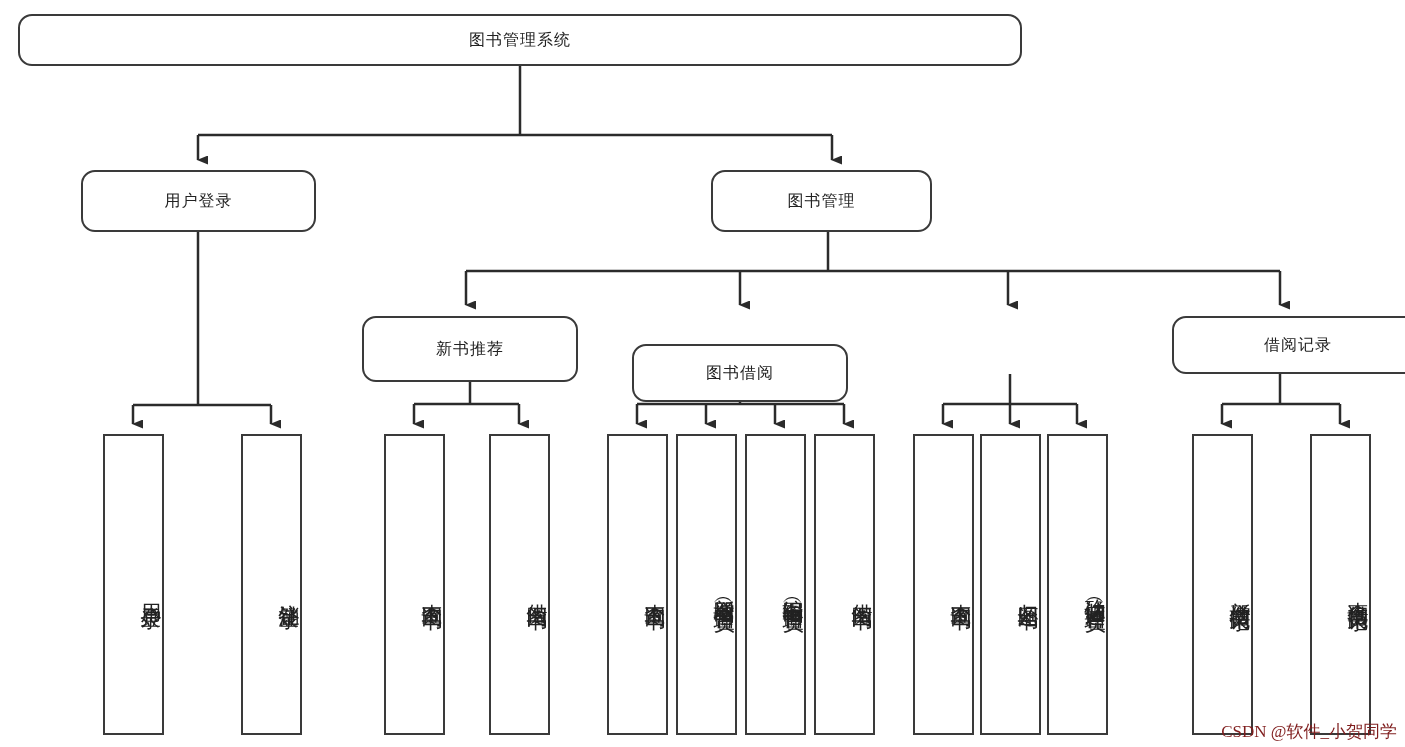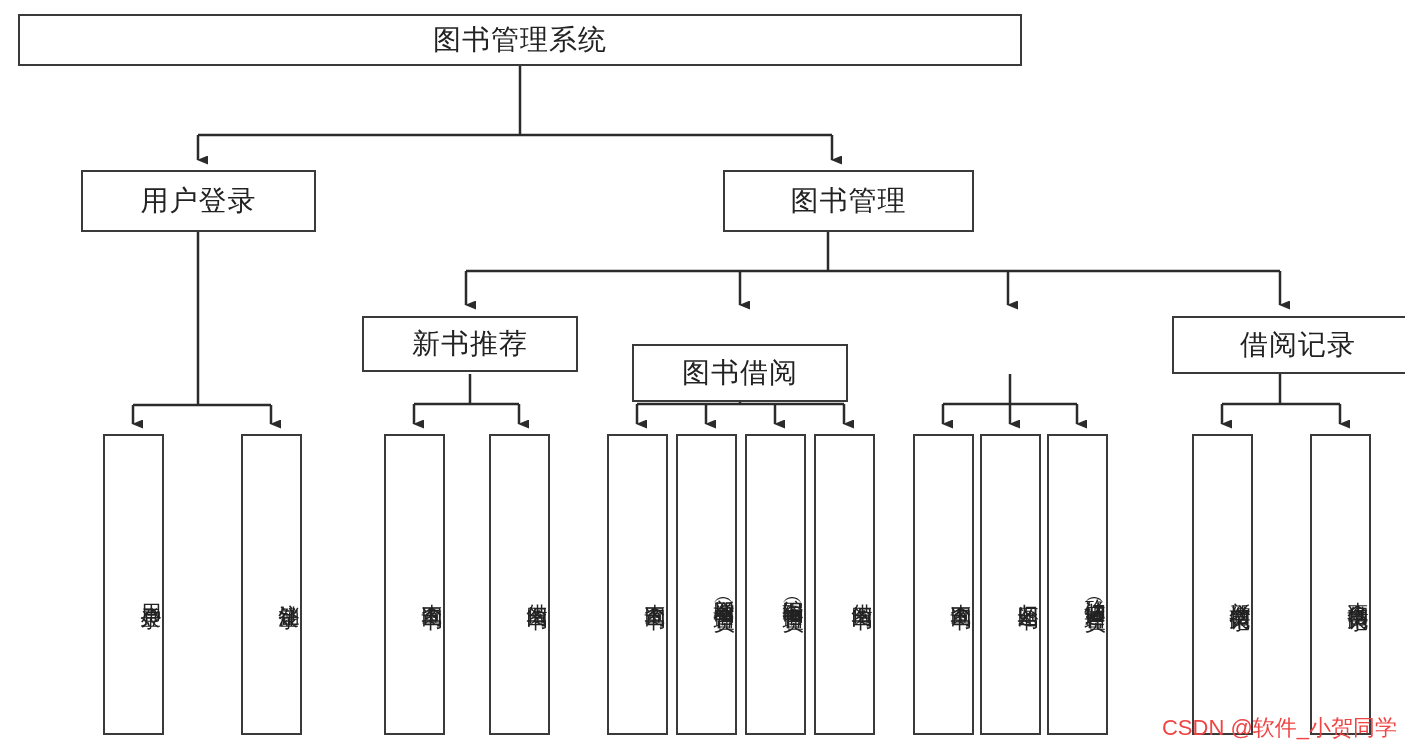--- a/index.html
+++ b/index.html
@@ -19,22 +19,23 @@
     position: absolute;
     box-sizing: border-box;
     border: 2px solid #3a3a3a;
     background: #ffffff;
     display: flex;
     align-items: center;
     justify-content: center;
     color: #222222;
   }
   .node.h {
-    font-size: 28px;
+    font-size: 16px;
     letter-spacing: 1px;
+    border-radius: 14px;
   }
   .node.v {
     writing-mode: vertical-rl;
     text-orientation: upright;
     font-size: 21px;
     letter-spacing: 2px;
     align-items: flex-start;
     justify-content: center;
     padding-top: 12px;
     line-height: 1.05;
@@ -49,23 +50,23 @@
     left: 0;
     top: 0;
     width: 1405px;
     height: 747px;
     pointer-events: none;
   }
   #watermark {
     position: absolute;
     right: 8px;
     bottom: 4px;
-    font-size: 22px;
-    color: #ef4444;
-    font-family: Liberation Sans, sans-serif;
+    font-size: 17px;
+    color: #7f1d1d;
+    font-family: Liberation Serif, serif;
     white-space: nowrap;
   }
 </style>
 </head>
 <body>
 
 <div id="canvas">
 
   <svg id="edges" viewBox="0 0 1405 747">
     <defs>
@@ -118,25 +119,25 @@
   </svg>
 
   <div class="node h" style="left:18px; top:14px; width:1004px; height:52px;">
     <span>图书管理系统</span>
   </div>
 
   <div class="node h" style="left:81px; top:170px; width:235px; height:62px;">
     <span>用户登录</span>
   </div>
 
-  <div class="node h" style="left:711px; top:170px; width:251px; height:62px;margin-left:12px;">
+  <div class="node h" style="left:711px; top:170px; width:221px; height:62px;">
     <span>图书管理</span>
   </div>
 
-  <div class="node h" style="left:362px; top:316px; width:216px; height:56px;">
+  <div class="node h" style="left:362px; top:316px; width:216px; height:66px;">
     <span>新书推荐</span>
   </div>
 
   <div class="node h" style="left:632px; top:316px; width:216px; height:58px;margin-top:28px;">
     <span>图书借阅</span>
   </div>
 
 
   <div class="node h" style="left:1172px; top:316px; width:252px; height:58px;">
     <span>借阅记录</span>

